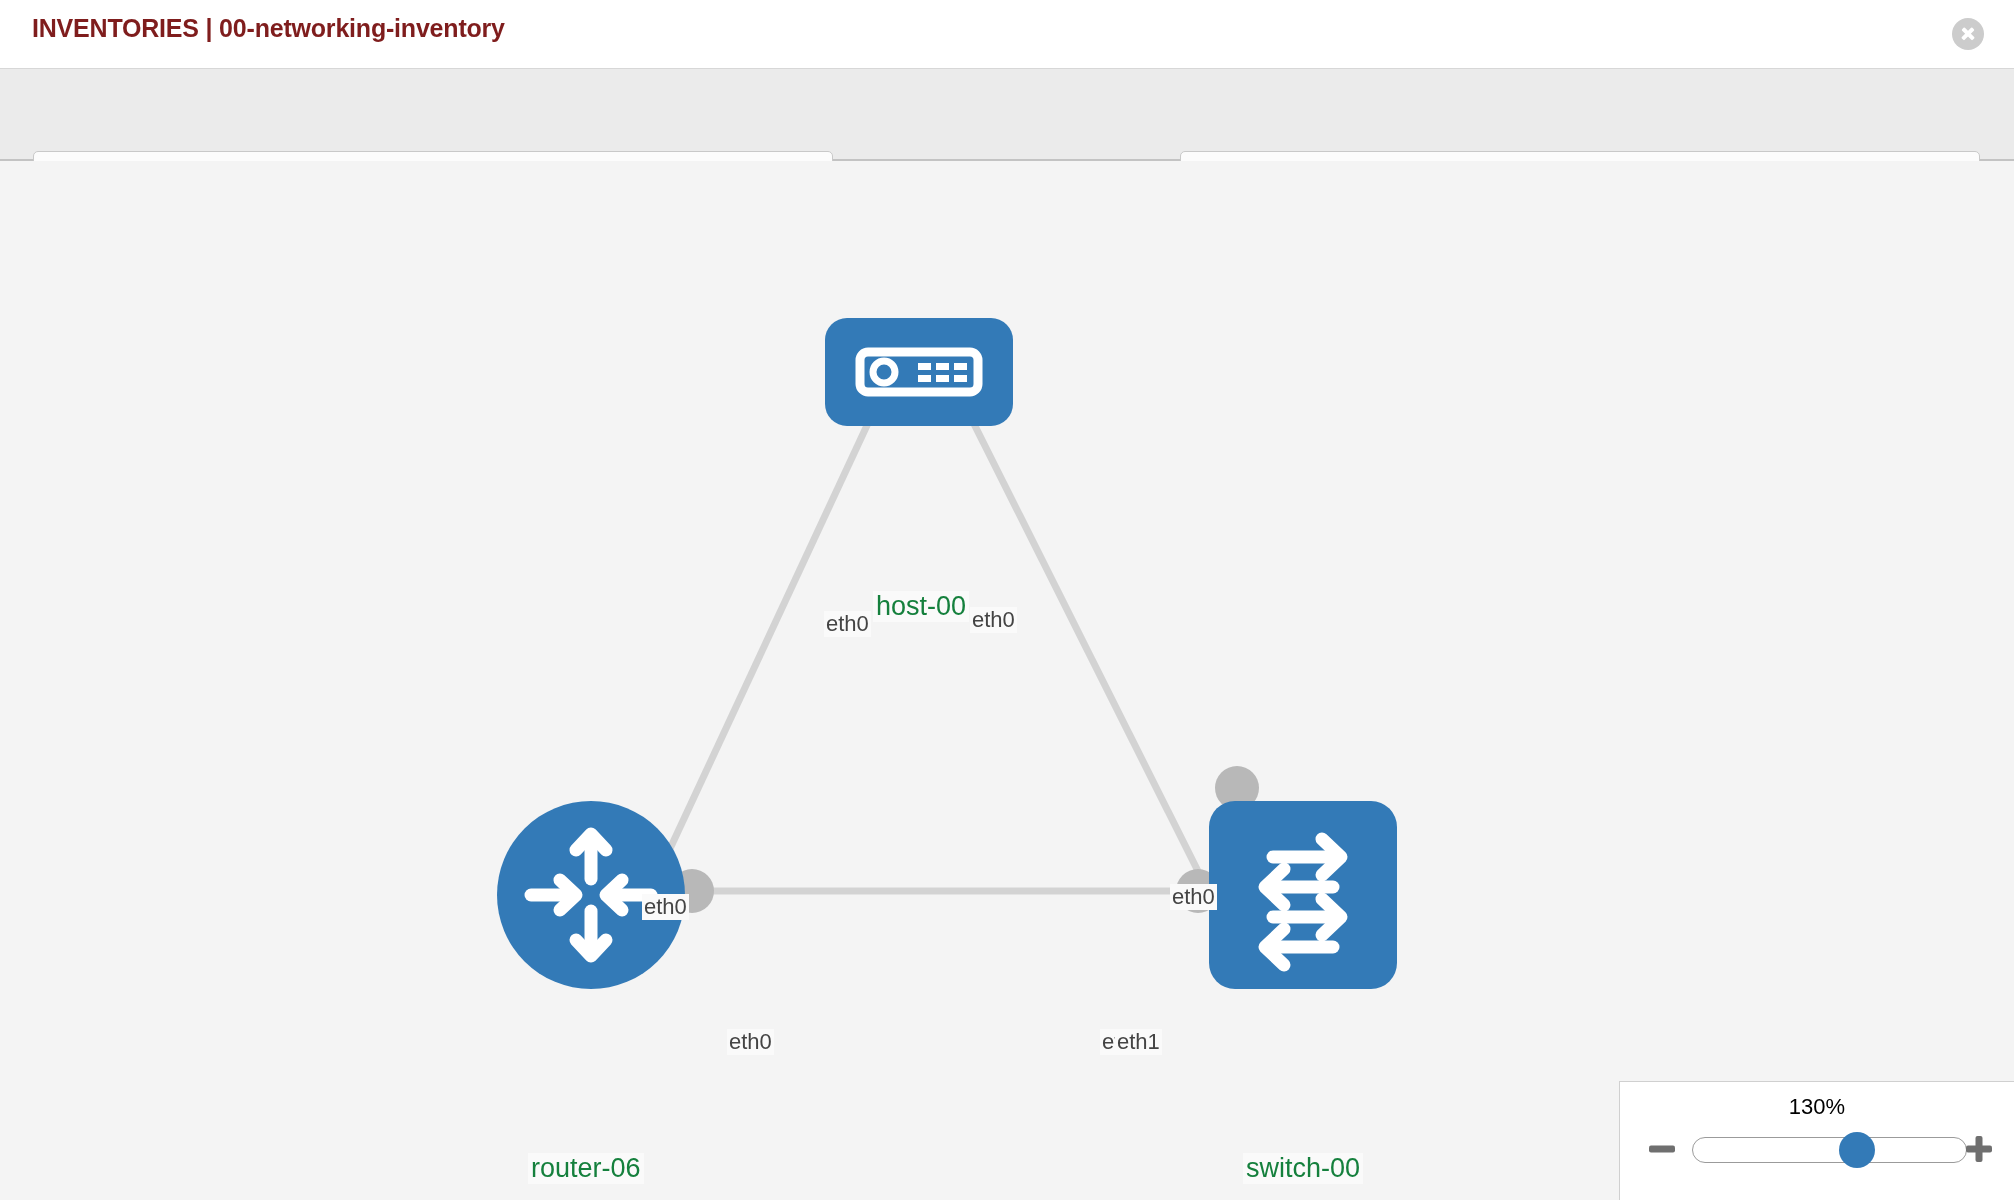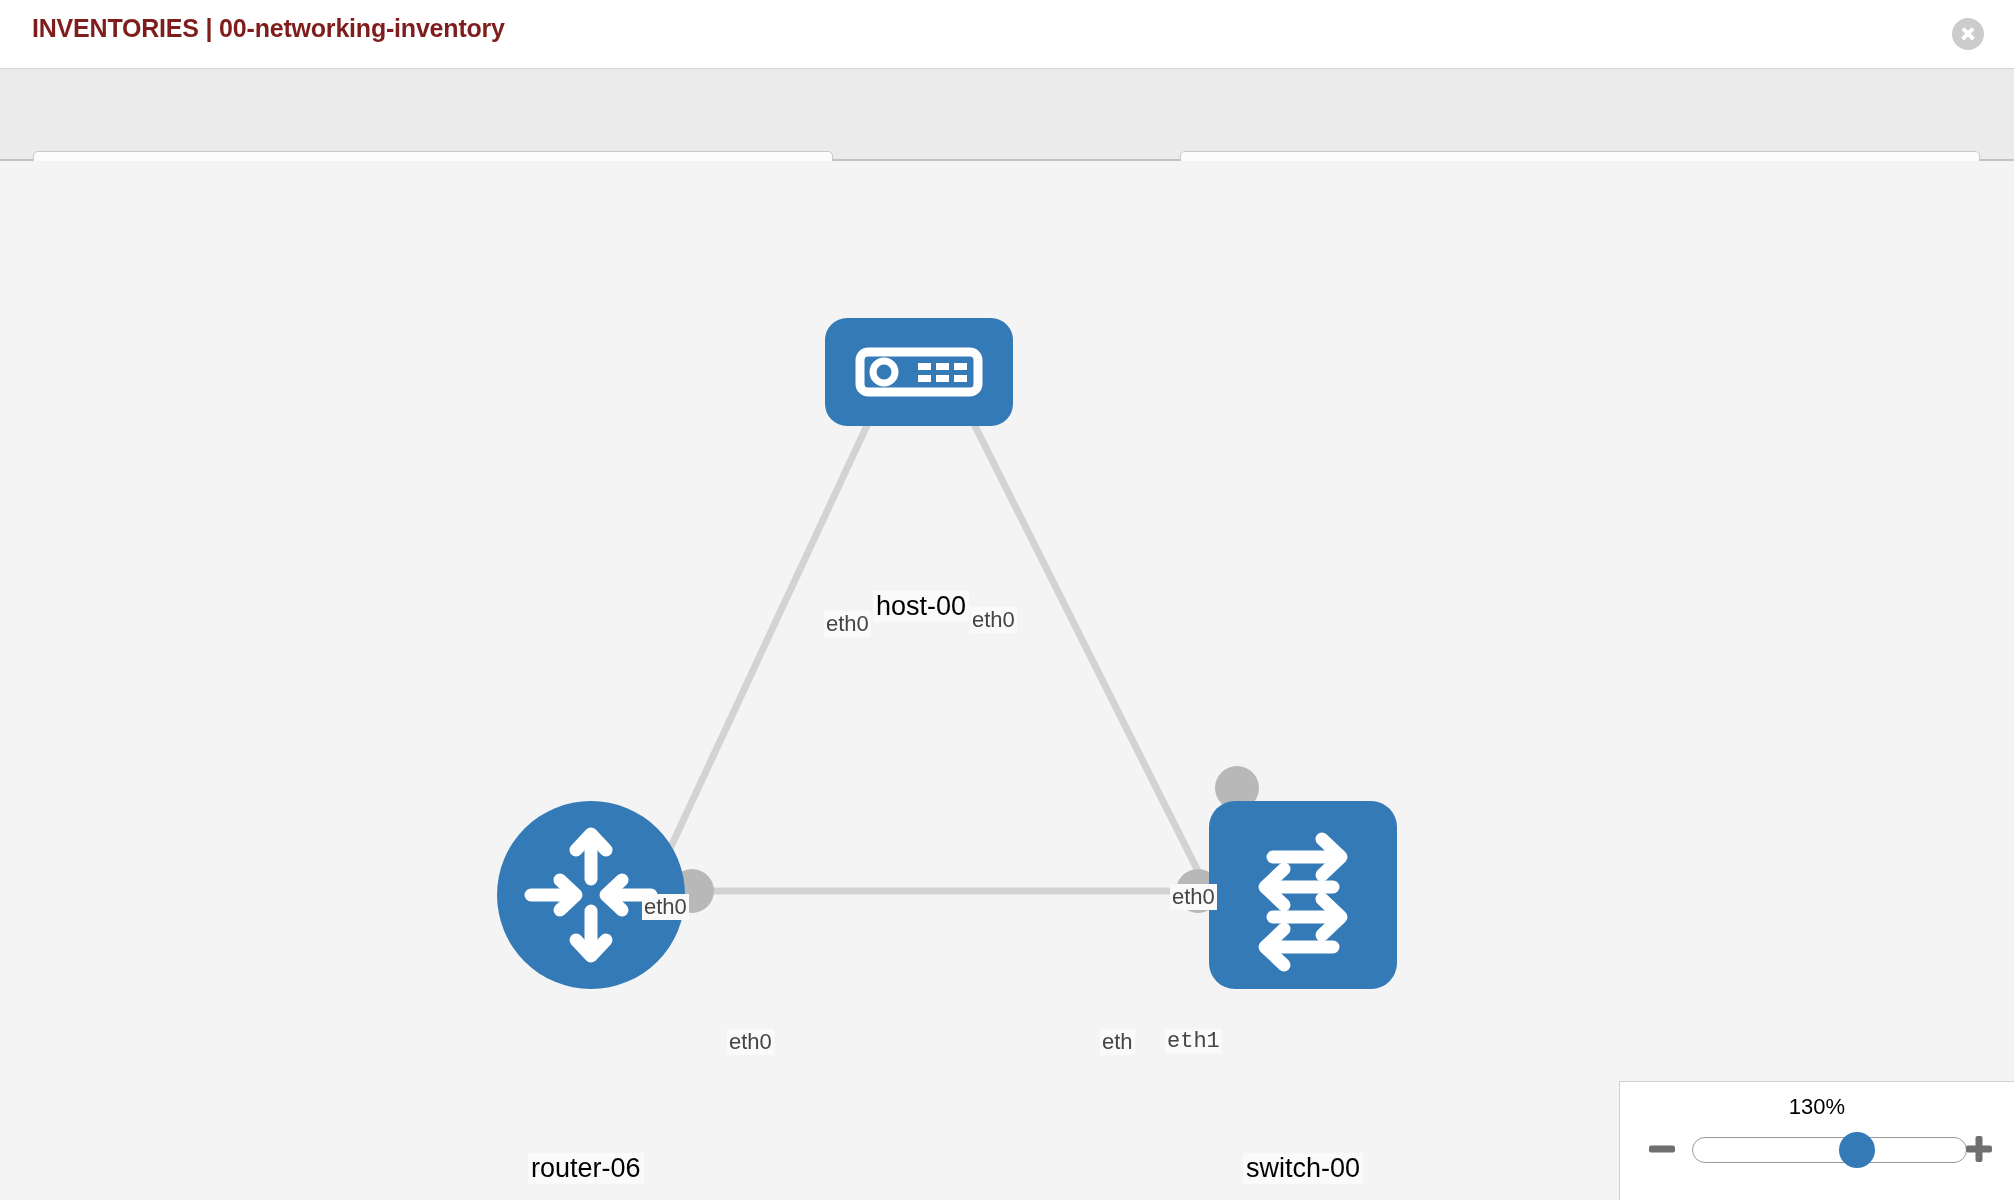--- a/index.html
+++ b/index.html
@@ -77,21 +77,21 @@
   .node-router {
     width: 188px; height: 188px; border-radius: 50%; background: #337ab7;
   }
   .node-switch {
     width: 188px; height: 188px; border-radius: 26px; background: #337ab7;
   }
   .node svg { display: block; }
 
   
   .node-label {
-    position: absolute; font-size: 27px; color: #000000;
+    position: absolute; font-size: 27px; color: #15803d;
     background: #fafafa; padding: 0 3px; white-space: nowrap;
   }
   .iface-label {
     position: absolute; font-size: 22px; color: #444444;
     background: #fafafa; padding: 0 2px; white-space: nowrap;
   }
 
   
   .zoom-panel {
     position: absolute; left: 1619px; top: 1081px; width: 395px; height: 119px;
@@ -230,21 +230,21 @@
           <path d="M113 98 L132 116 L113 134"></path>
 
           <path d="M124 146 H57"></path>
           <path d="M75 128 L56 146 L75 164"></path>
         </g>
       </svg>
     </div>
     <div class="node-label" style="left:1243px; top:992px;">switch-00</div>
     <div class="iface-label" style="left:1170px; top:723px;">eth0</div>
     <div class="iface-label" style="left:1100px; top:868px;">eth</div>
-    <div class="iface-label" style="left:1165px; top:868px;font-family:Liberation Mono, monospace;">eth1</div>
+    <div class="iface-label" style="left:1115px; top:868px;">eth1</div>
 
   </div>
 
   <div class="zoom-panel">
     <div class="zoom-value">130%</div>
     <div class="zoom-minus"></div>
     <div class="zoom-track">
       <div class="zoom-thumb" id="zoom-thumb" style="left: 60%;"></div>
     </div>
     <div class="zoom-plus"></div>

